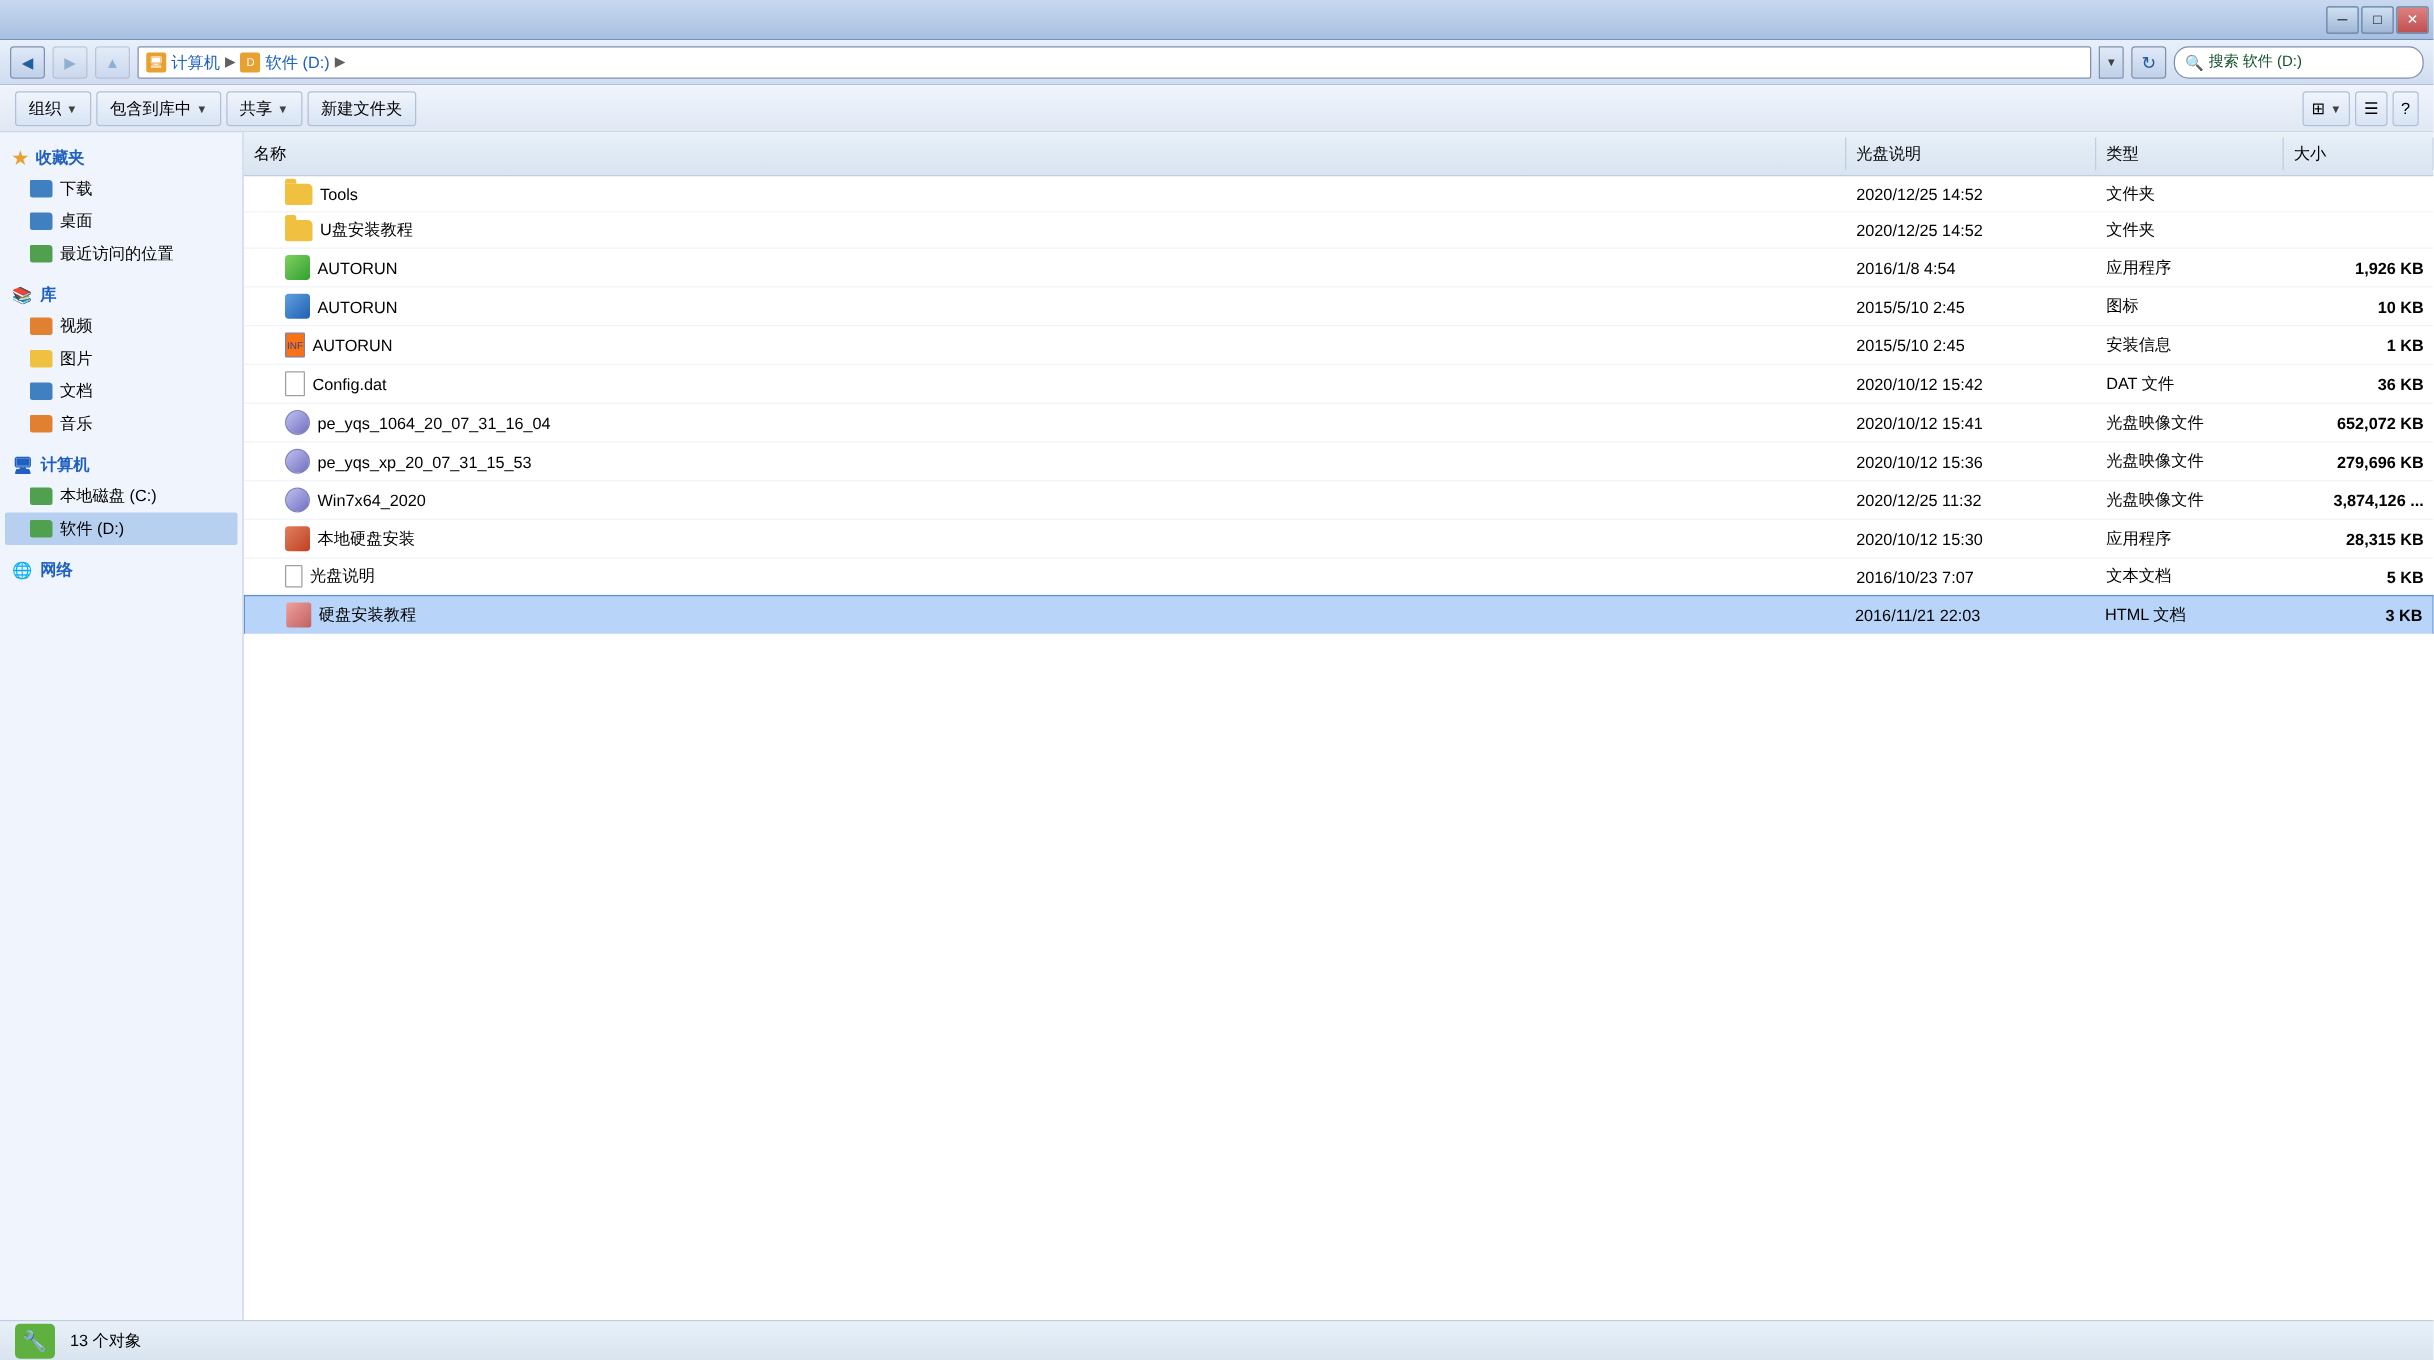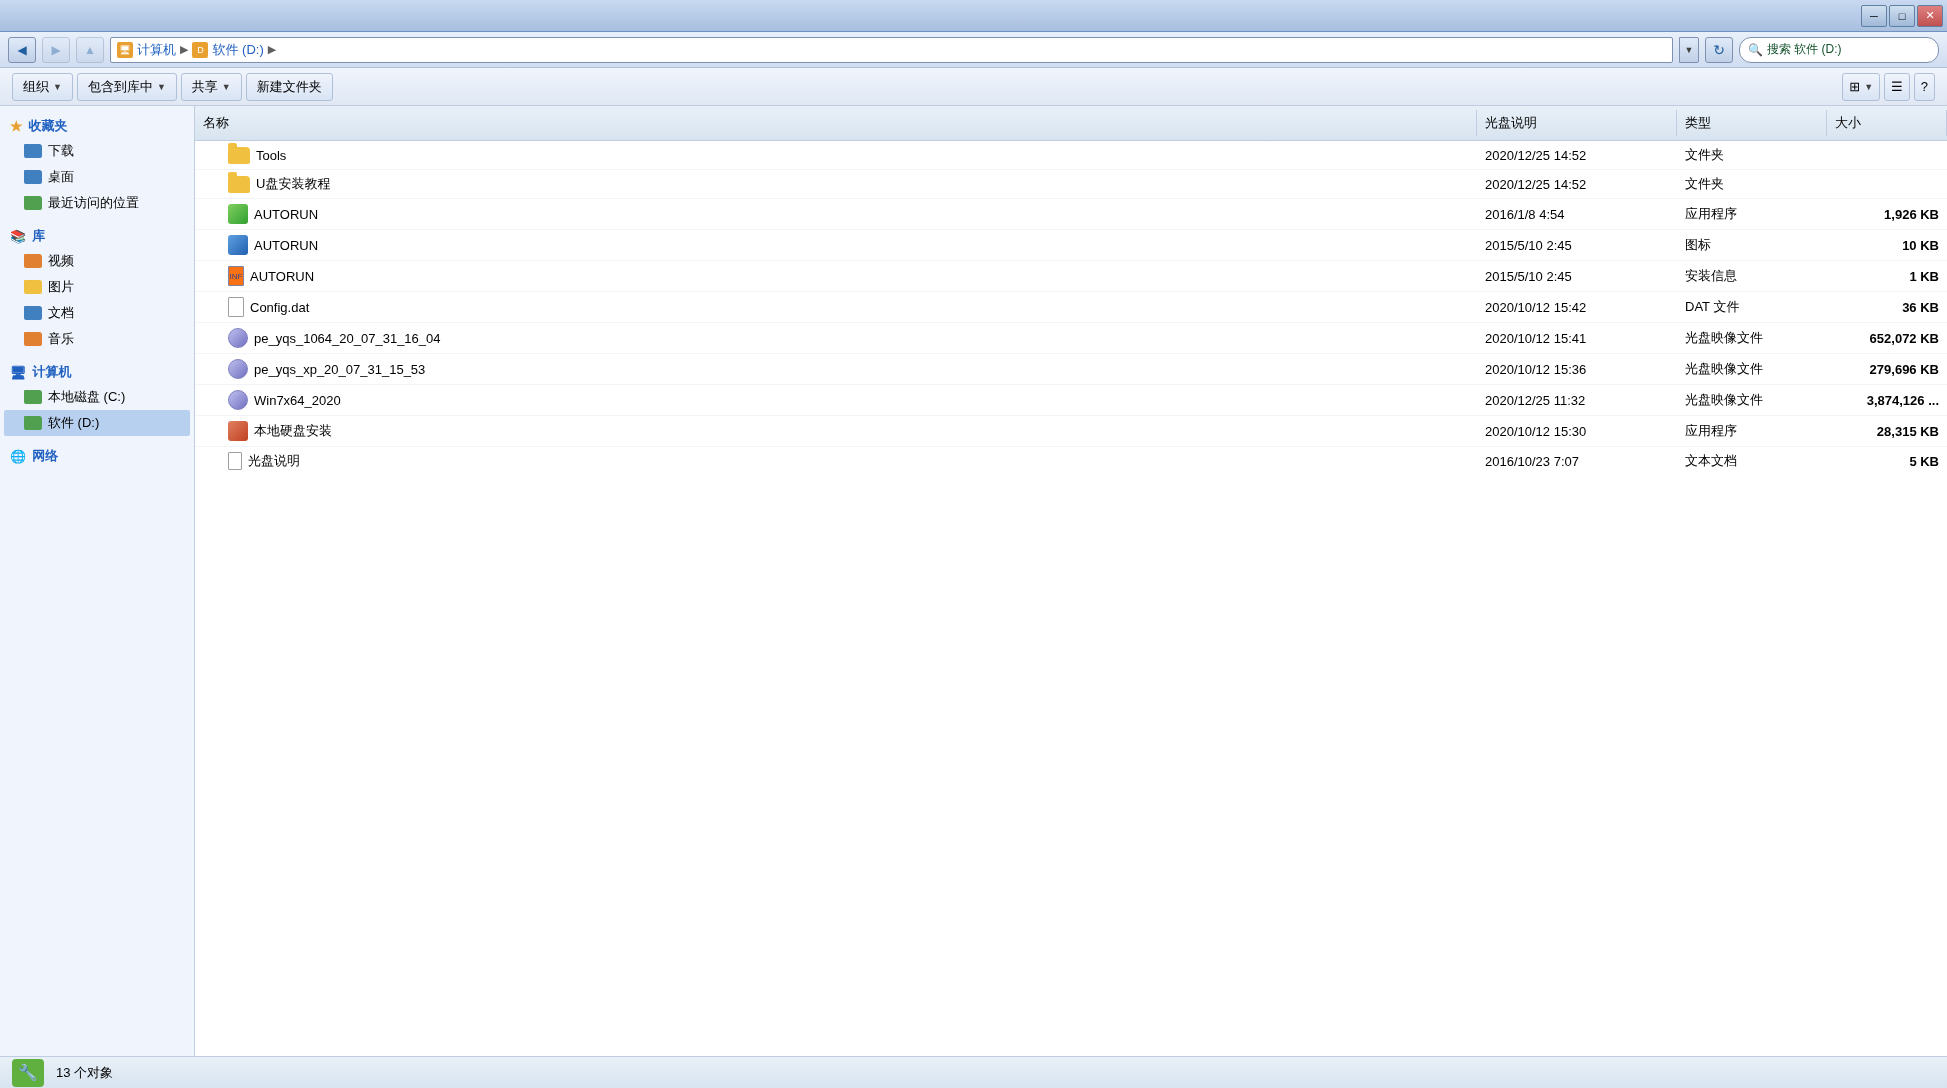--- a/index.html
+++ b/index.html
@@ -546,20 +546,29 @@
     </div>
         <div class="file-row">
       <div class="file-name-cell">
         <span style="display:inline-block;width:14px;height:18px;background:#fff;border:1px solid #a0a0a0;border-radius:1px;"></span>
         <span>光盘说明</span>
       </div>
       <div class="file-date-cell">2016/10/23 7:07</div>
       <div class="file-type-cell">文本文档</div>
       <div class="file-size-cell">5 KB</div>
     </div>
+        <div class="file-row selected">
+      <div class="file-name-cell">
+        <span style="display:inline-block;width:20px;height:20px;background:linear-gradient(135deg,#f0a0a0,#c06060);border-radius:2px;"></span>
+        <span>硬盘安装教程</span>
+      </div>
+      <div class="file-date-cell">2016/11/21 22:03</div>
+      <div class="file-type-cell">HTML 文档</div>
+      <div class="file-size-cell">3 KB</div>
+    </div>
       </div>
   </div>
 </div>
 
 <div class="status-bar">
   <div class="status-icon">🔧</div>
   <span>13 个对象</span>
 </div>
 
 </body></html>

